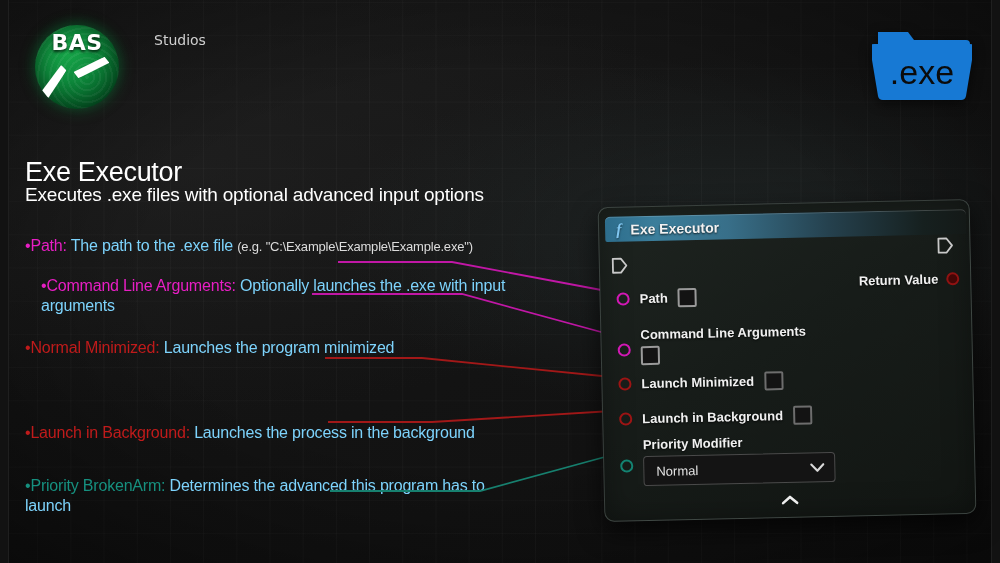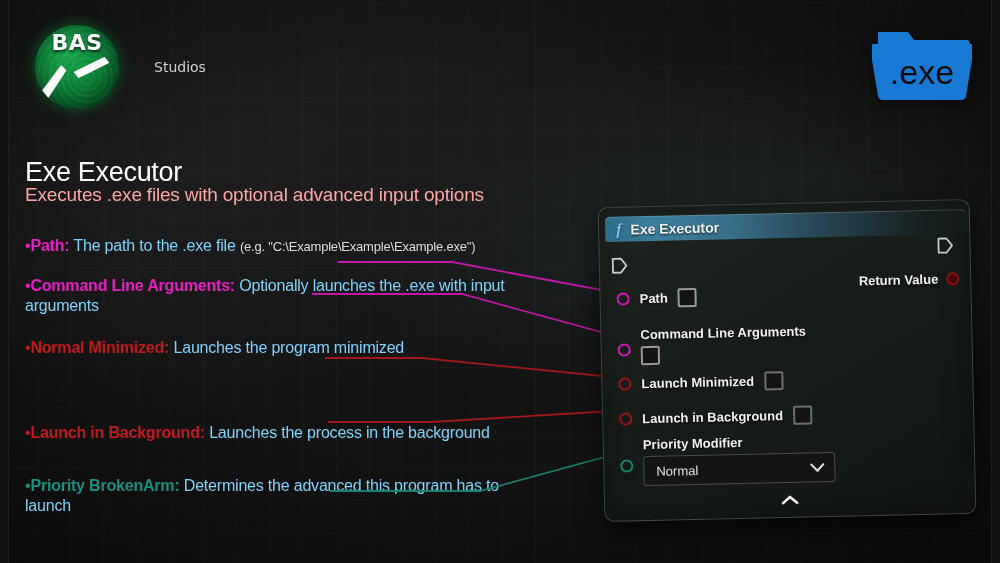--- a/index.html
+++ b/index.html
@@ -32,21 +32,21 @@
     background:radial-gradient(ellipse 78% 78% at 50% 48%, rgba(0,0,0,0) 45%, rgba(0,0,0,0.55) 100%);
     pointer-events:none;
   }
   #frame-l,#frame-r{
     position:absolute; top:0; bottom:0; width:9px; background:#121212;
   }
   #frame-l{ left:0; border-right:1px solid rgba(255,255,255,0.06); }
   #frame-r{ right:0; border-left:1px solid rgba(255,255,255,0.06); }
 
   
-  #brand{ position:absolute; left:26px; top:16px; display:flex; align-items:center; gap:16px; }
+  #brand{ position:absolute; left:26px; top:16px; display:flex; gap:16px; }
   .logo-wrap{ position:relative; width:102px; height:102px; }
   .logo-glow{
     position:absolute; inset:0; border-radius:50%;
     background:radial-gradient(circle at 50% 48%, rgba(0,190,80,0.30) 0%, rgba(0,150,60,0.12) 45%, rgba(0,0,0,0) 68%);
     filter:blur(3px);
   }
   .logo-disc{
     position:absolute; left:9px; top:9px; width:84px; height:84px; border-radius:50%;
     background:
       repeating-radial-gradient(circle at 62% 62%, rgba(255,255,255,0.055) 0 2px, rgba(0,0,0,0) 2px 6px),
@@ -64,41 +64,41 @@
     left:11px; top:38px; width:13px; height:40px;
     transform:rotate(28deg);
     clip-path:polygon(44% 0%,100% 6%,72% 100%,0% 92%);
   }
   .bone-b{
     left:38px; top:36px; width:37px; height:13px;
     transform:rotate(-17deg);
     clip-path:polygon(0% 42%,92% 0%,100% 56%,8% 100%);
   }
   .brand-name{ font:700 22px/1.05 "DejaVu Sans", sans-serif; color:#f2f2f2; letter-spacing:.2px; }
-  .brand-sub{ font:400 14px/1.2 "DejaVu Sans", sans-serif; color:#cfcfcf; margin-top:0; margin-left:10px; }
+  .brand-sub{ font:400 14px/1.2 "DejaVu Sans", sans-serif; color:#cfcfcf; margin-top:16px; margin-left:10px; }
 
   
   #exe-icon{ position:absolute; right:28px; top:18px; width:100px; height:84px; filter:drop-shadow(0 3px 6px rgba(0,0,0,.6)); }
 
   
   #title{
     position:absolute; left:25px; top:158px;
     font:400 27px/1.1 "Liberation Sans", sans-serif; color:#ffffff; letter-spacing:-0.3px;
   }
   #subtitle{
     position:absolute; left:25px; top:184px;
-    font:400 19px/1.2 "Liberation Sans", sans-serif; color:#fca5a5; letter-spacing:-0.2px;
+    font:400 19px/1.2 "Liberation Sans", sans-serif; color:#ffffff; letter-spacing:-0.2px;
   }
 
   
   .desc{ position:absolute; left:25px; width:500px; letter-spacing:-0.2px; }
-  .desc .key{ font-weight:700; }
+  .desc .key{ font-weight:400; }
   .desc .val{ color:#7dd3fc; }
   .d-path   { top:236px; font-size:16px; line-height:1.28; }
-  .d-cla    { top:276px; font-size:16px; line-height:1.28; }
+  .d-cla    { top:276px; font-size:16px; line-height:1.28;margin-left:16px; }
   .d-min    { top:338px; font-size:16px; line-height:1.28; }
   .d-bg     { top:423px; font-size:16px; line-height:1.28; }
   .d-pri    { top:476px; font-size:16px; line-height:1.28; }
   .k-pink { color:#e81ec4; }
   .k-red  { color:#c01b1b; }
   .k-teal { color:#16907f; }
   .small  { font-size:13px; color:#dcdcdc; }
 
   
   #wires{ position:absolute; left:0; top:0; width:1000px; height:563px; pointer-events:none; }

